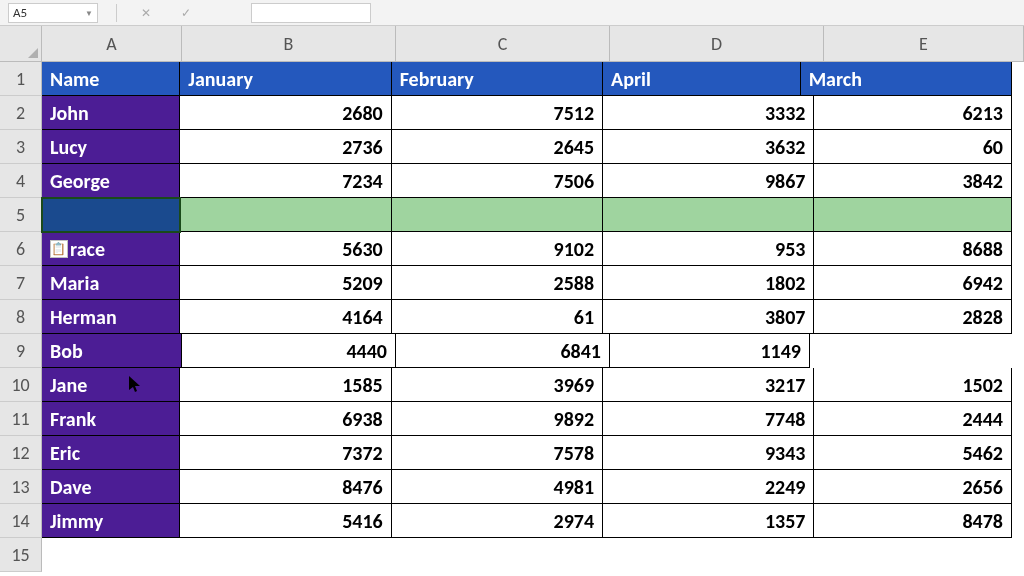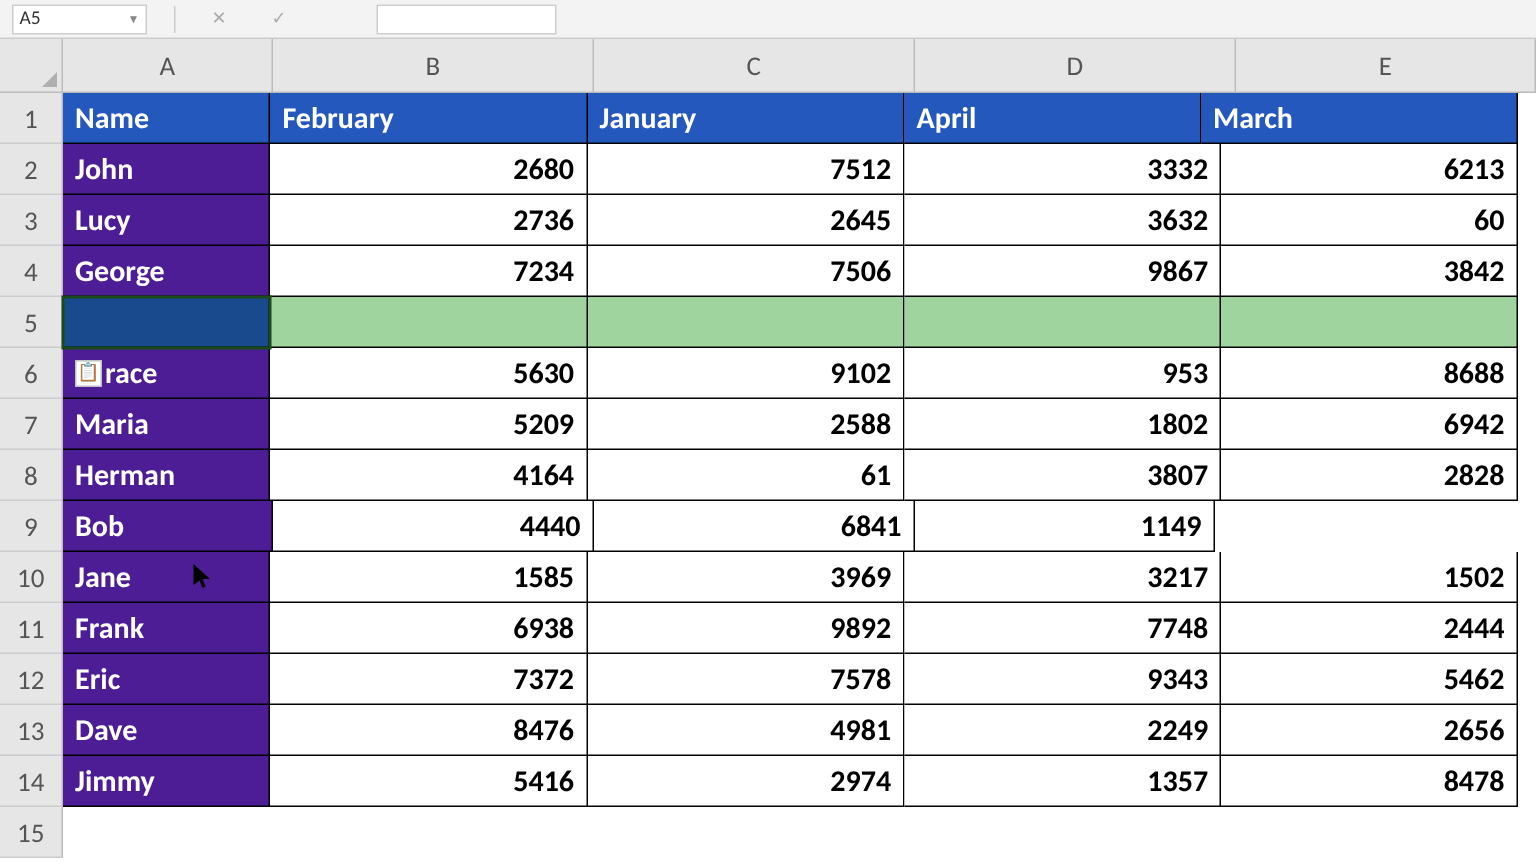--- a/index.html
+++ b/index.html
@@ -86,22 +86,22 @@
       <div class="row-h rh">10</div>
       <div class="row-h rh">11</div>
       <div class="row-h rh">12</div>
       <div class="row-h rh">13</div>
       <div class="row-h rh">14</div>
       <div class="row-h rh">15</div>
     </div>
   <div class="cells" id="cells">
       <div class="row rh">
         <div class="cell left header-cell c-A">Name</div>
+        <div class="cell left header-cell c-B">January</div>
         <div class="cell left header-cell c-C">February</div>
-        <div class="cell left header-cell c-B">January</div>
         <div class="cell left header-cell c-E">April</div>
         <div class="cell left header-cell c-D">March</div>
       </div>
       <div class="row rh">
         <div class="cell left name-cell c-A">
           <span>John</span>
         </div>
         <div class="cell right num-cell c-B">2680</div>
         <div class="cell right num-cell c-C">7512</div>
         <div class="cell right num-cell c-D">3332</div>

